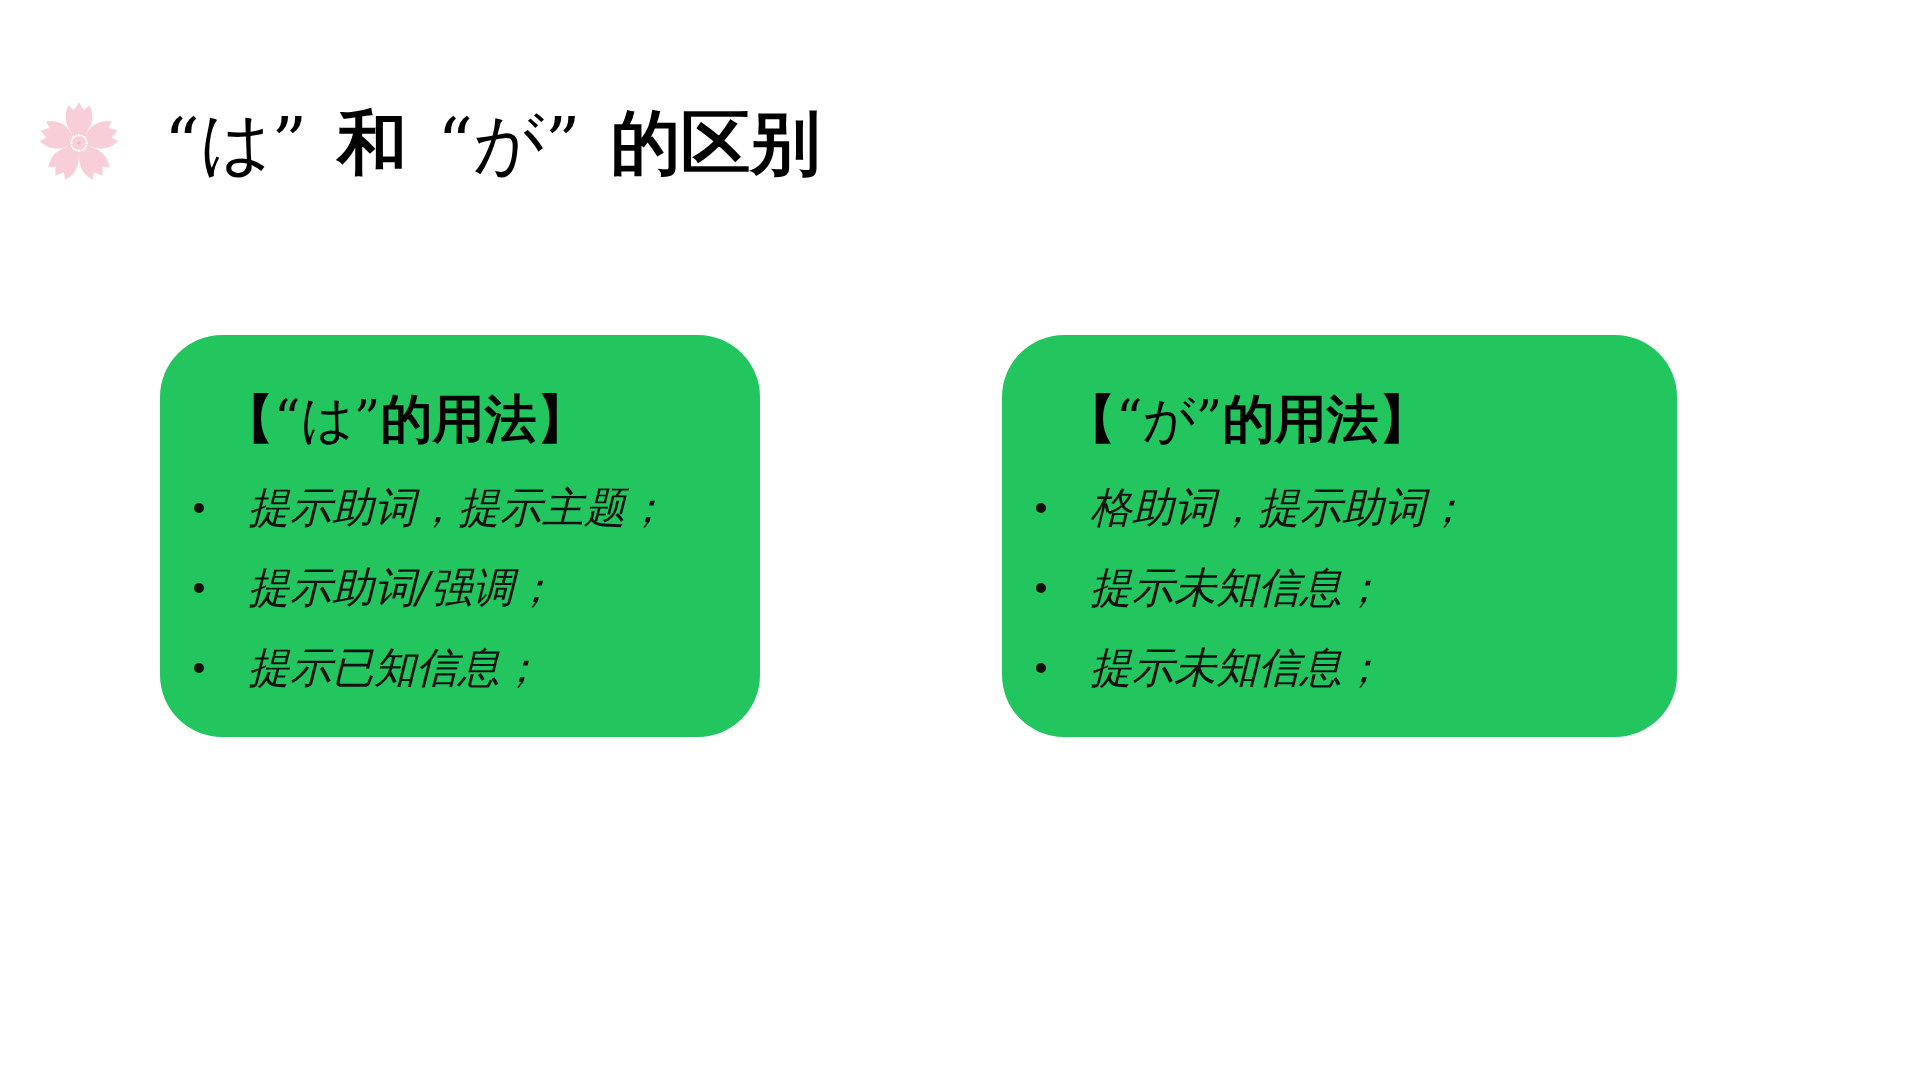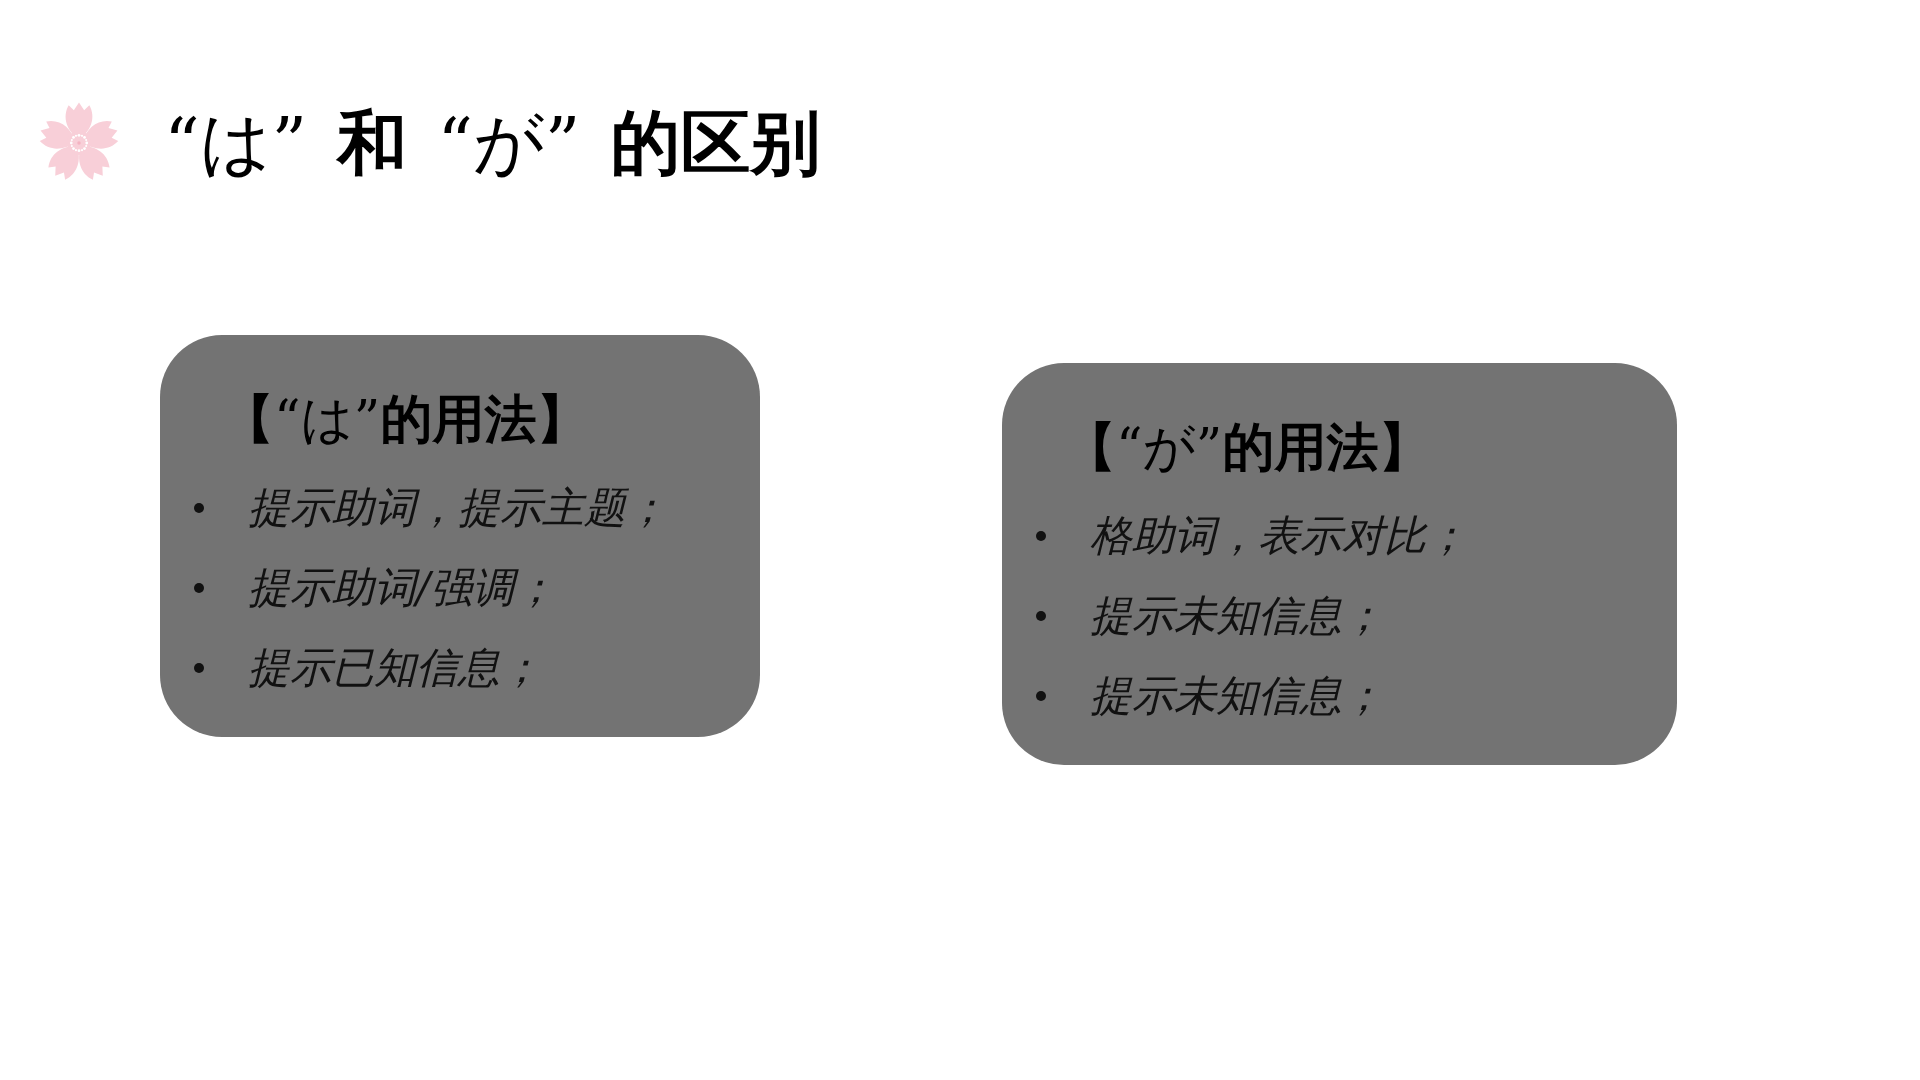--- a/index.html
+++ b/index.html
@@ -44,26 +44,26 @@
       font-family: "DejaVu Serif", "Liberation Serif", serif;
       font-weight: normal;
     }
     .title .seg { display: inline-block; }
     .title .gap { display: inline-block; width: 30px; }
 
     .card {
       position: absolute;
       top: 335px;
       height: 402px;
-      background: #737373;
+      background: #22c55e;
       border-radius: 62px;
       box-sizing: border-box;
     }
     .card.left  { left: 160px;  width: 600px; }
-    .card.right { left: 1002px; width: 675px; margin-top: 28px; }
+    .card.right { left: 1002px; width: 675px; }
 
     .card-heading {
       position: absolute;
       left: 62px;
       top: 52px;
       height: 64px;
       line-height: 64px;
       font-size: 52px;
       font-weight: bold;
       white-space: nowrap;
@@ -167,21 +167,21 @@
     </ul>
   </div>
 
   <div class="card right">
     <div class="card-heading" style="left:62px;">
       <span>【</span><span class="kana">“が”</span><span>的用法】</span>
     </div>
     <ul class="items">
       <li class="item">
         <span class="bullet"></span>
-        <span class="item-text">格助词，表示对比；</span>
+        <span class="item-text">格助词，提示助词；</span>
       </li>
       <li class="item">
         <span class="bullet"></span>
         <span class="item-text">提示未知信息；</span>
       </li>
       <li class="item">
         <span class="bullet"></span>
         <span class="item-text">提示未知信息；</span>
       </li>
     </ul>

